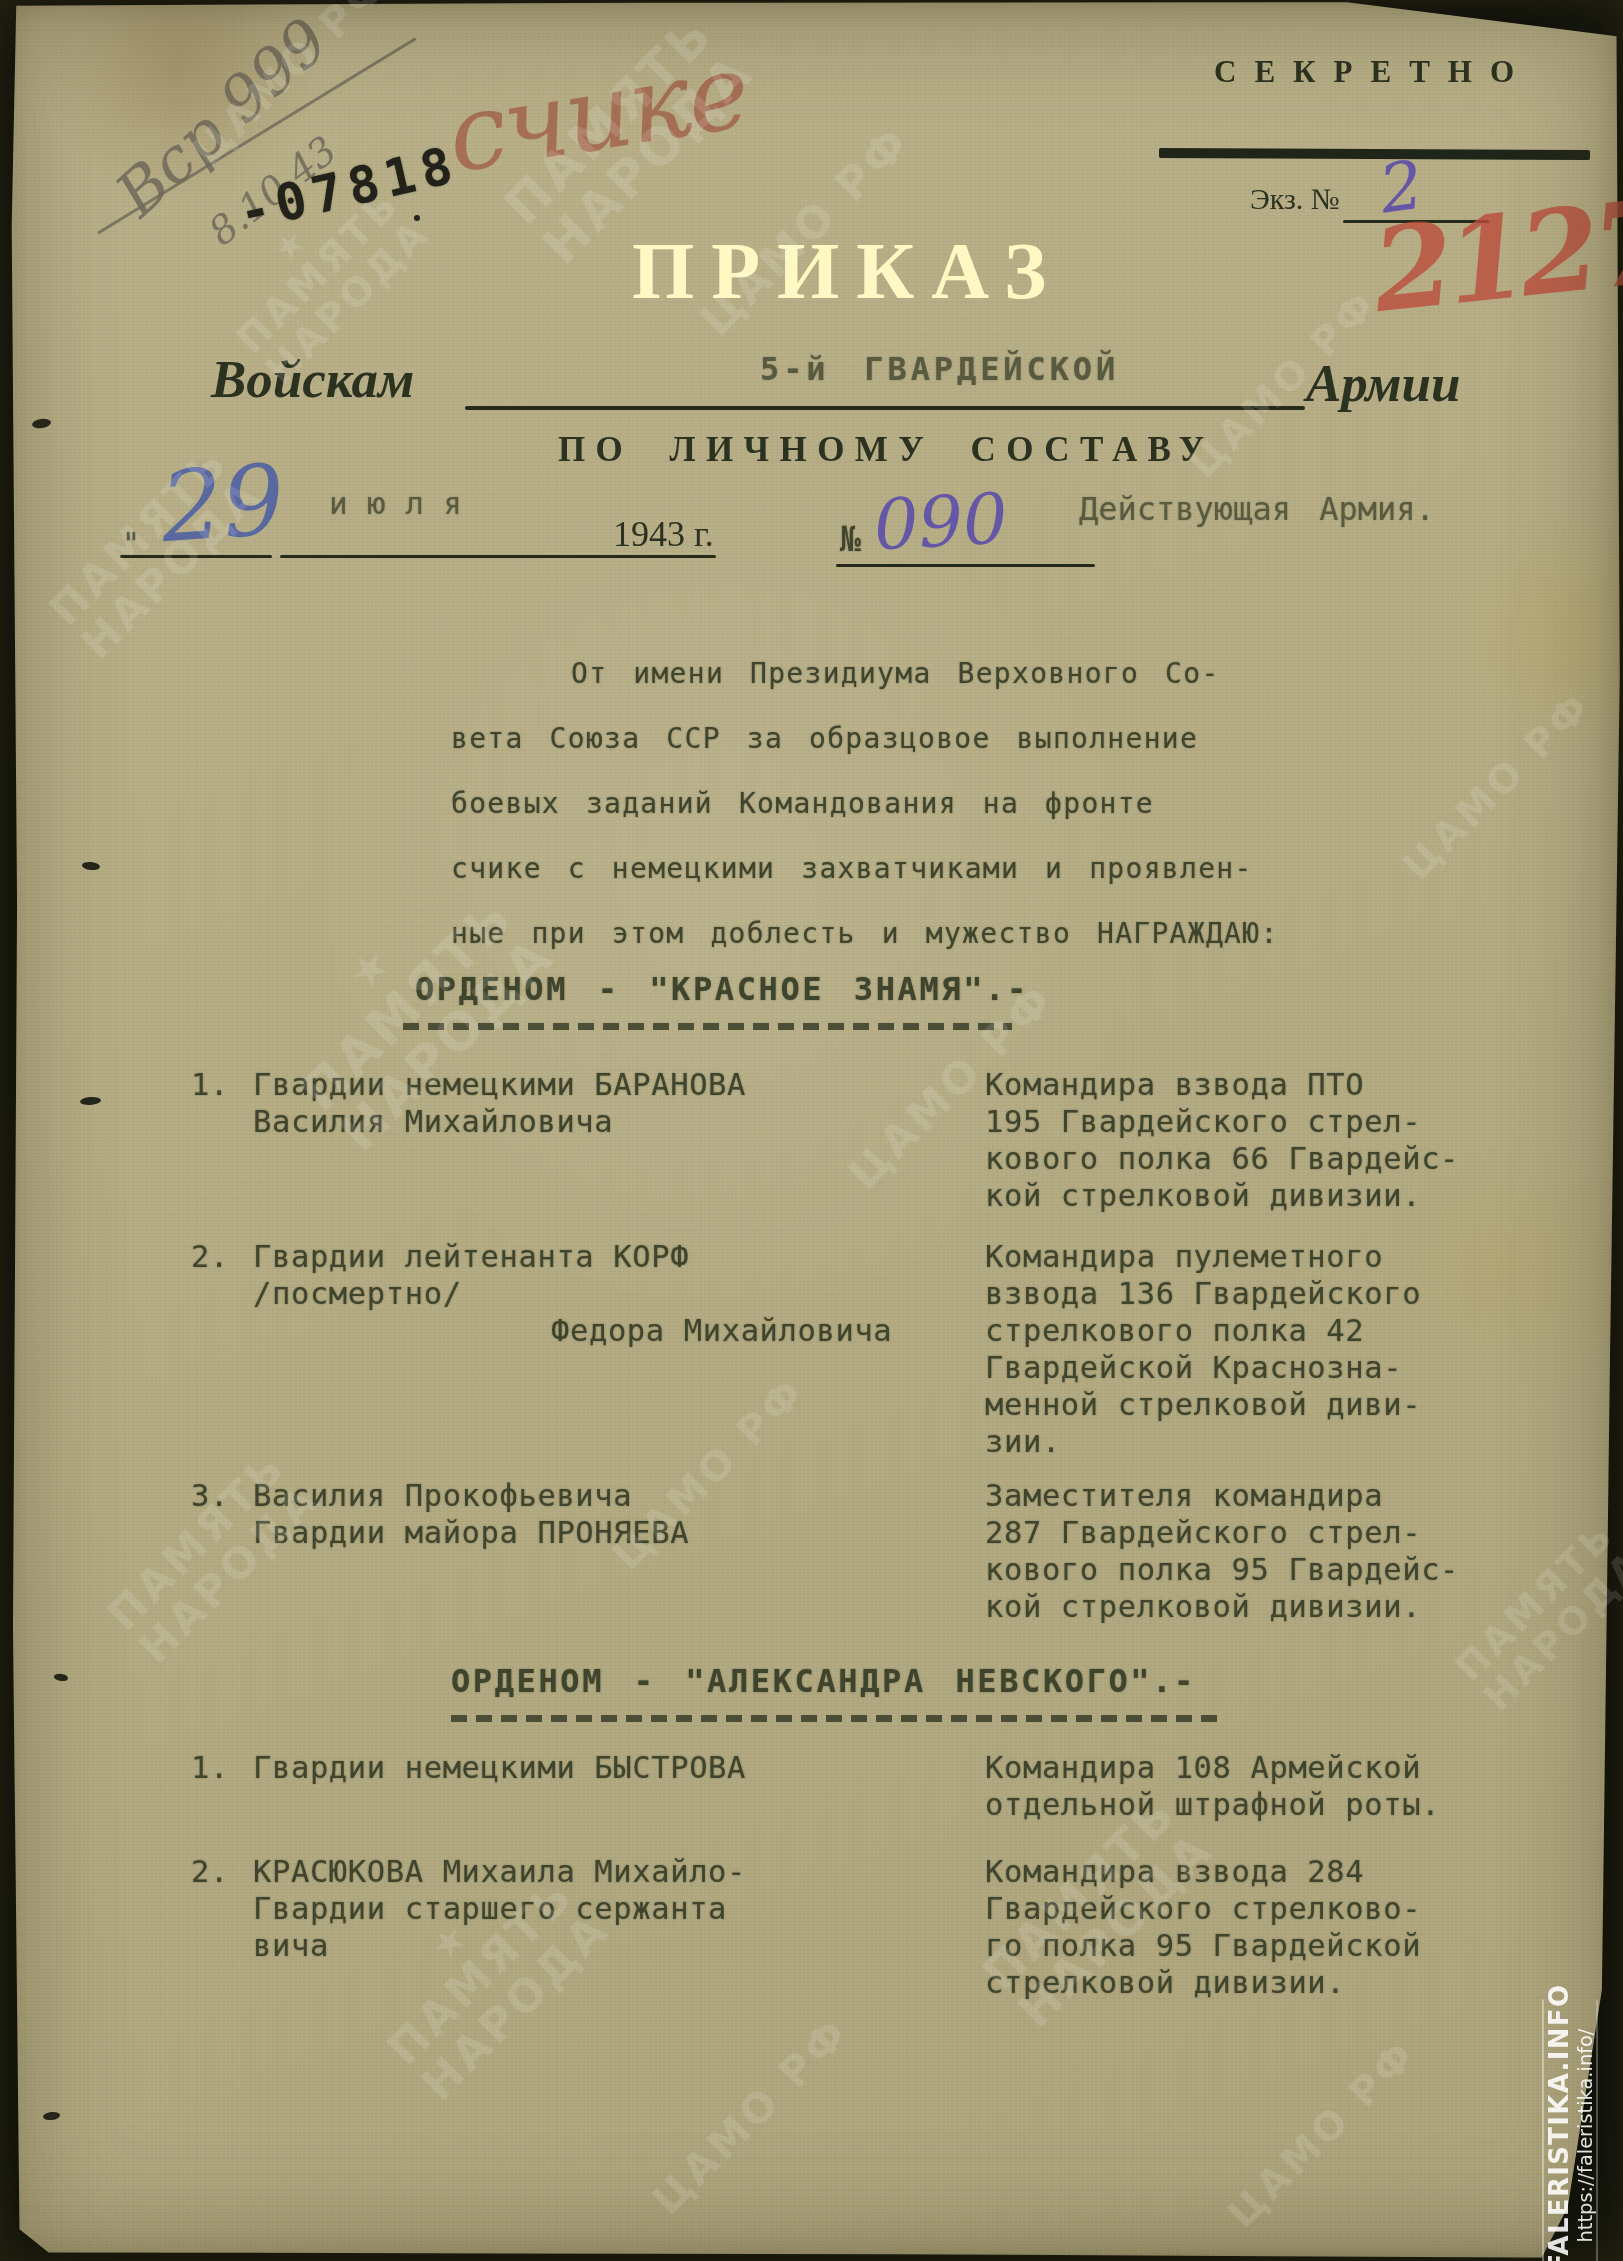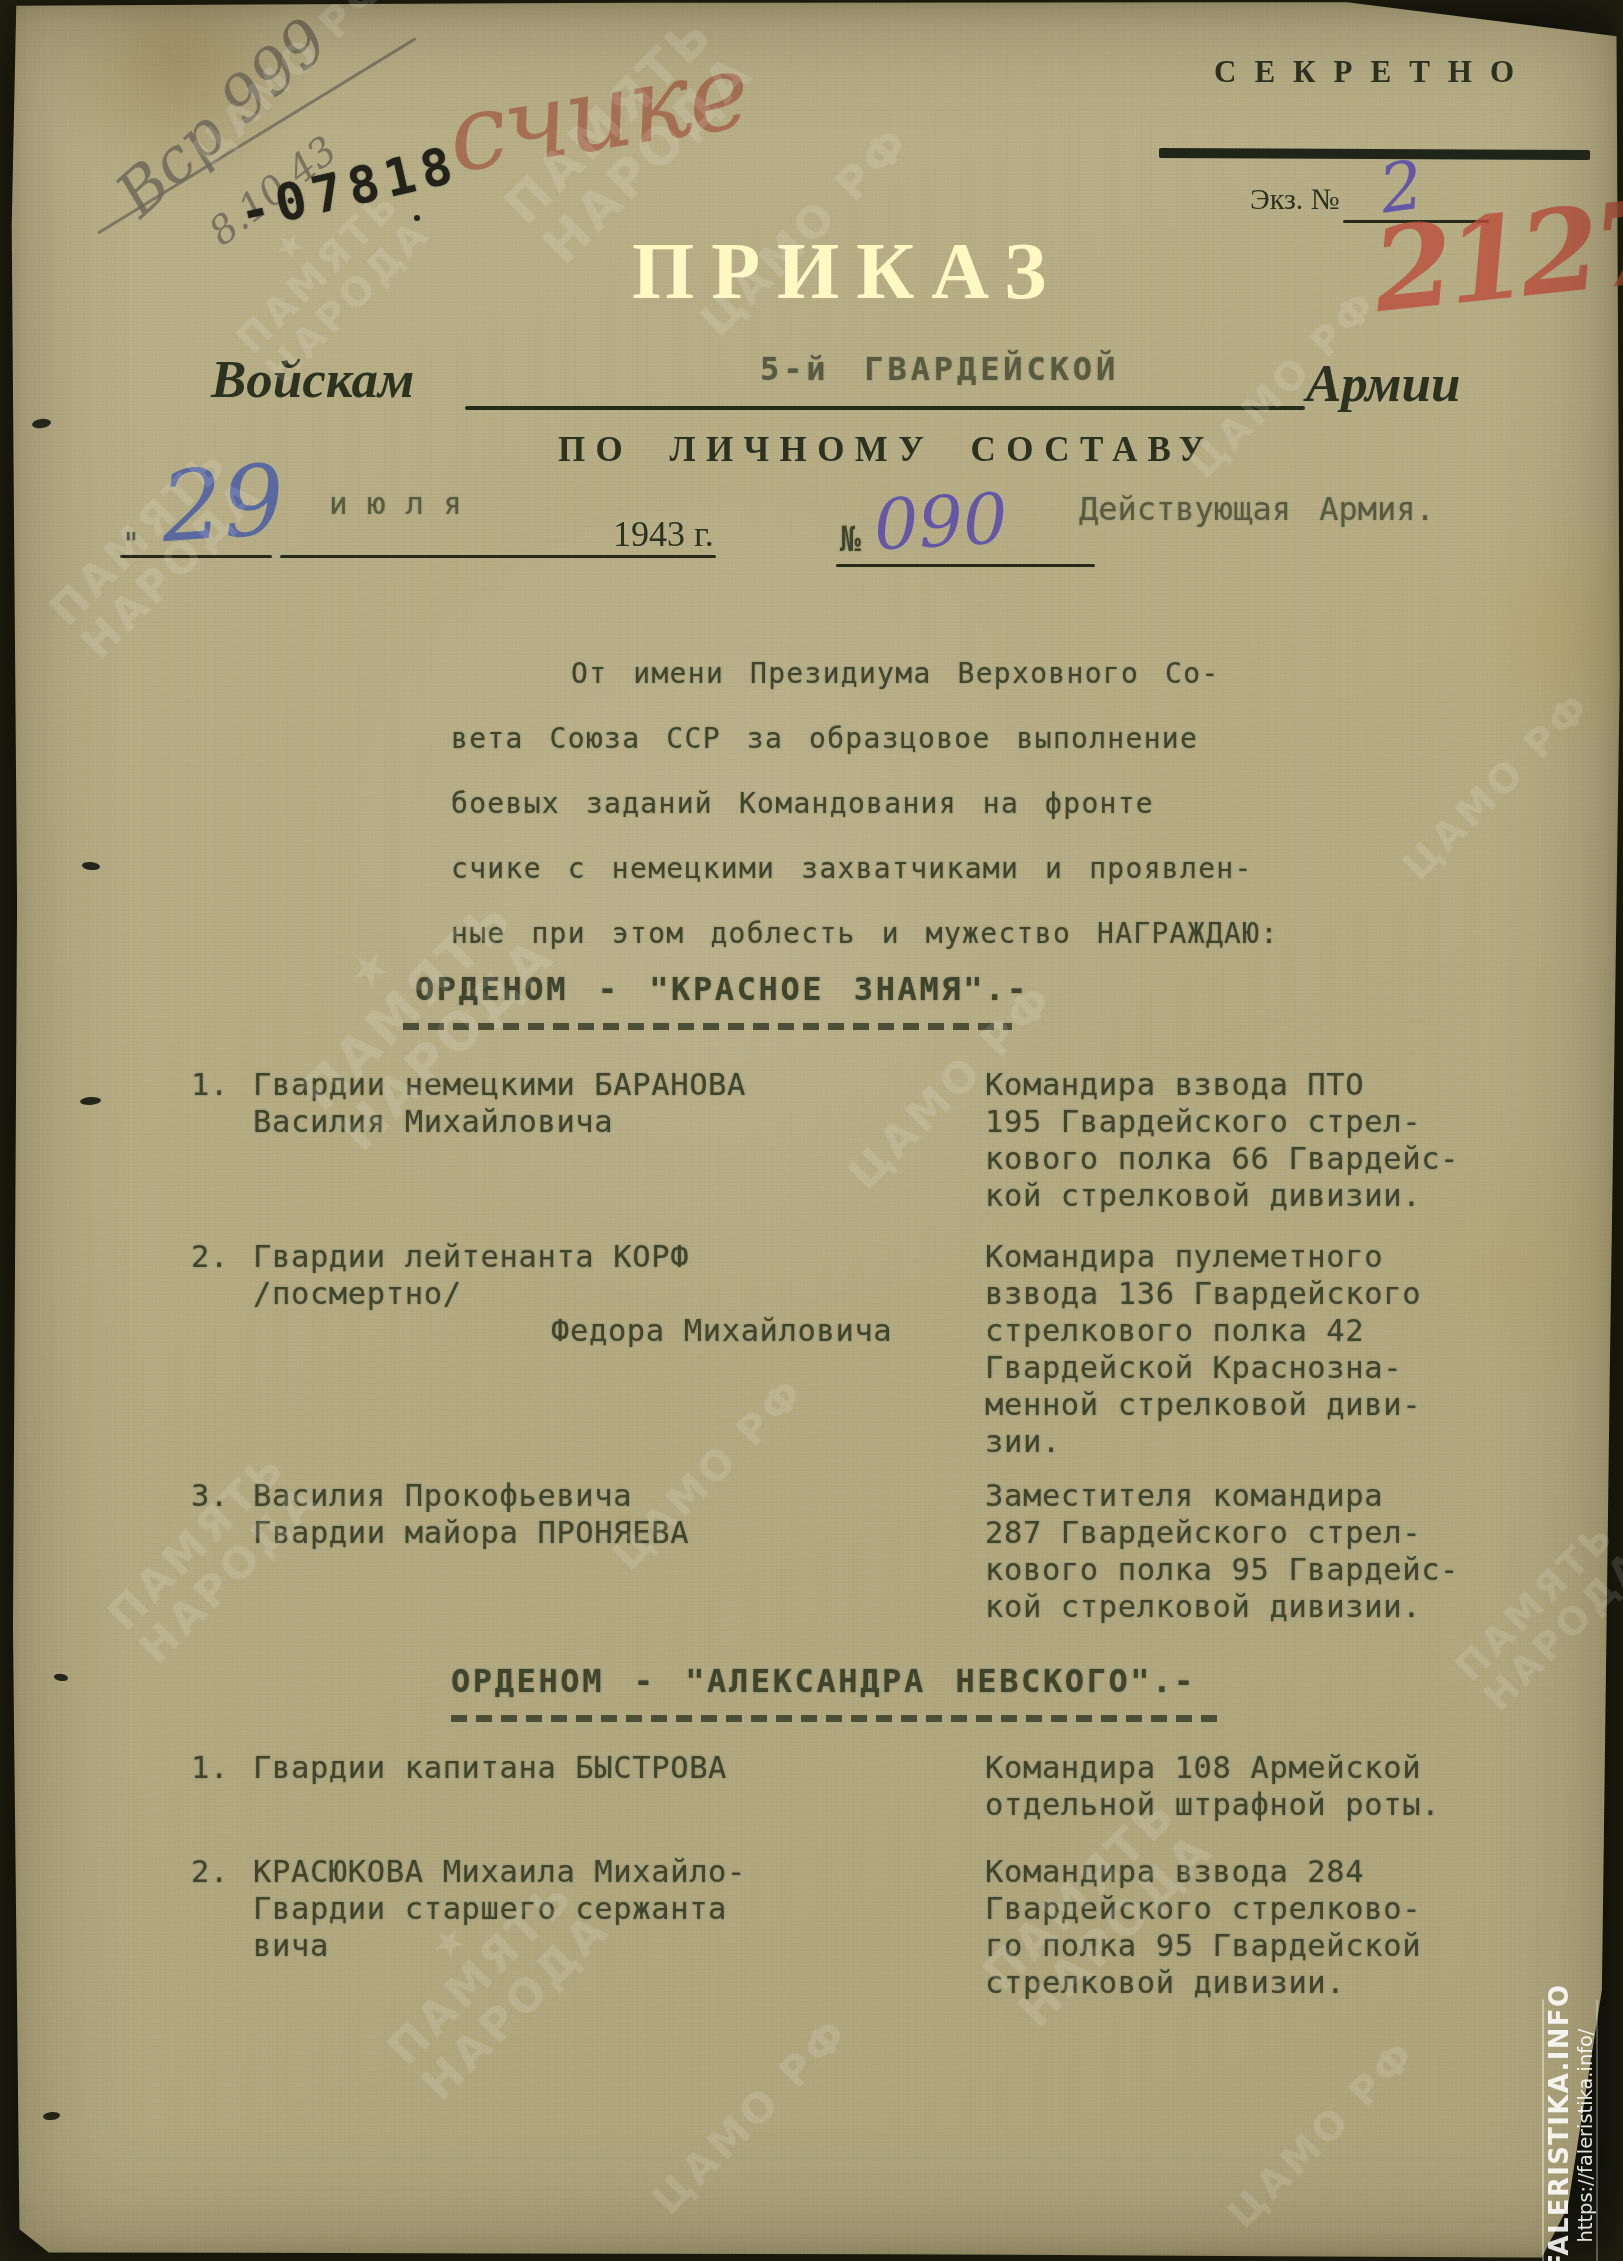--- a/index.html
+++ b/index.html
@@ -164,21 +164,21 @@
       <div>кой стрелковой дивизии.</div>
     </div>
   </div>
 
   <span class="sec-head tw" style="left:451px;top:1662px;">ОРДЕНОМ - "АЛЕКСАНДРА НЕВСКОГО".-</span>
   <div class="dashes" style="left:451px;top:1715px;width:771px;"></div>
 
   <div class="entry tw" id="s2e1" style="top:1749px;">
     <div class="num">1.</div>
     <div class="col col-l">
-      <div>Гвардии капитана БЫСТРОВА</div>
+      <div>Гвардии немецкими БЫСТРОВА</div>
     </div>
     <div class="col col-r">
       <div>Командира 108 Армейской</div>
       <div>отдельной штрафной роты.</div>
     </div>
   </div>
 
   <div class="entry tw" id="s2e2" style="top:1853px;">
     <div class="num">2.</div>
     <div class="col col-l">

